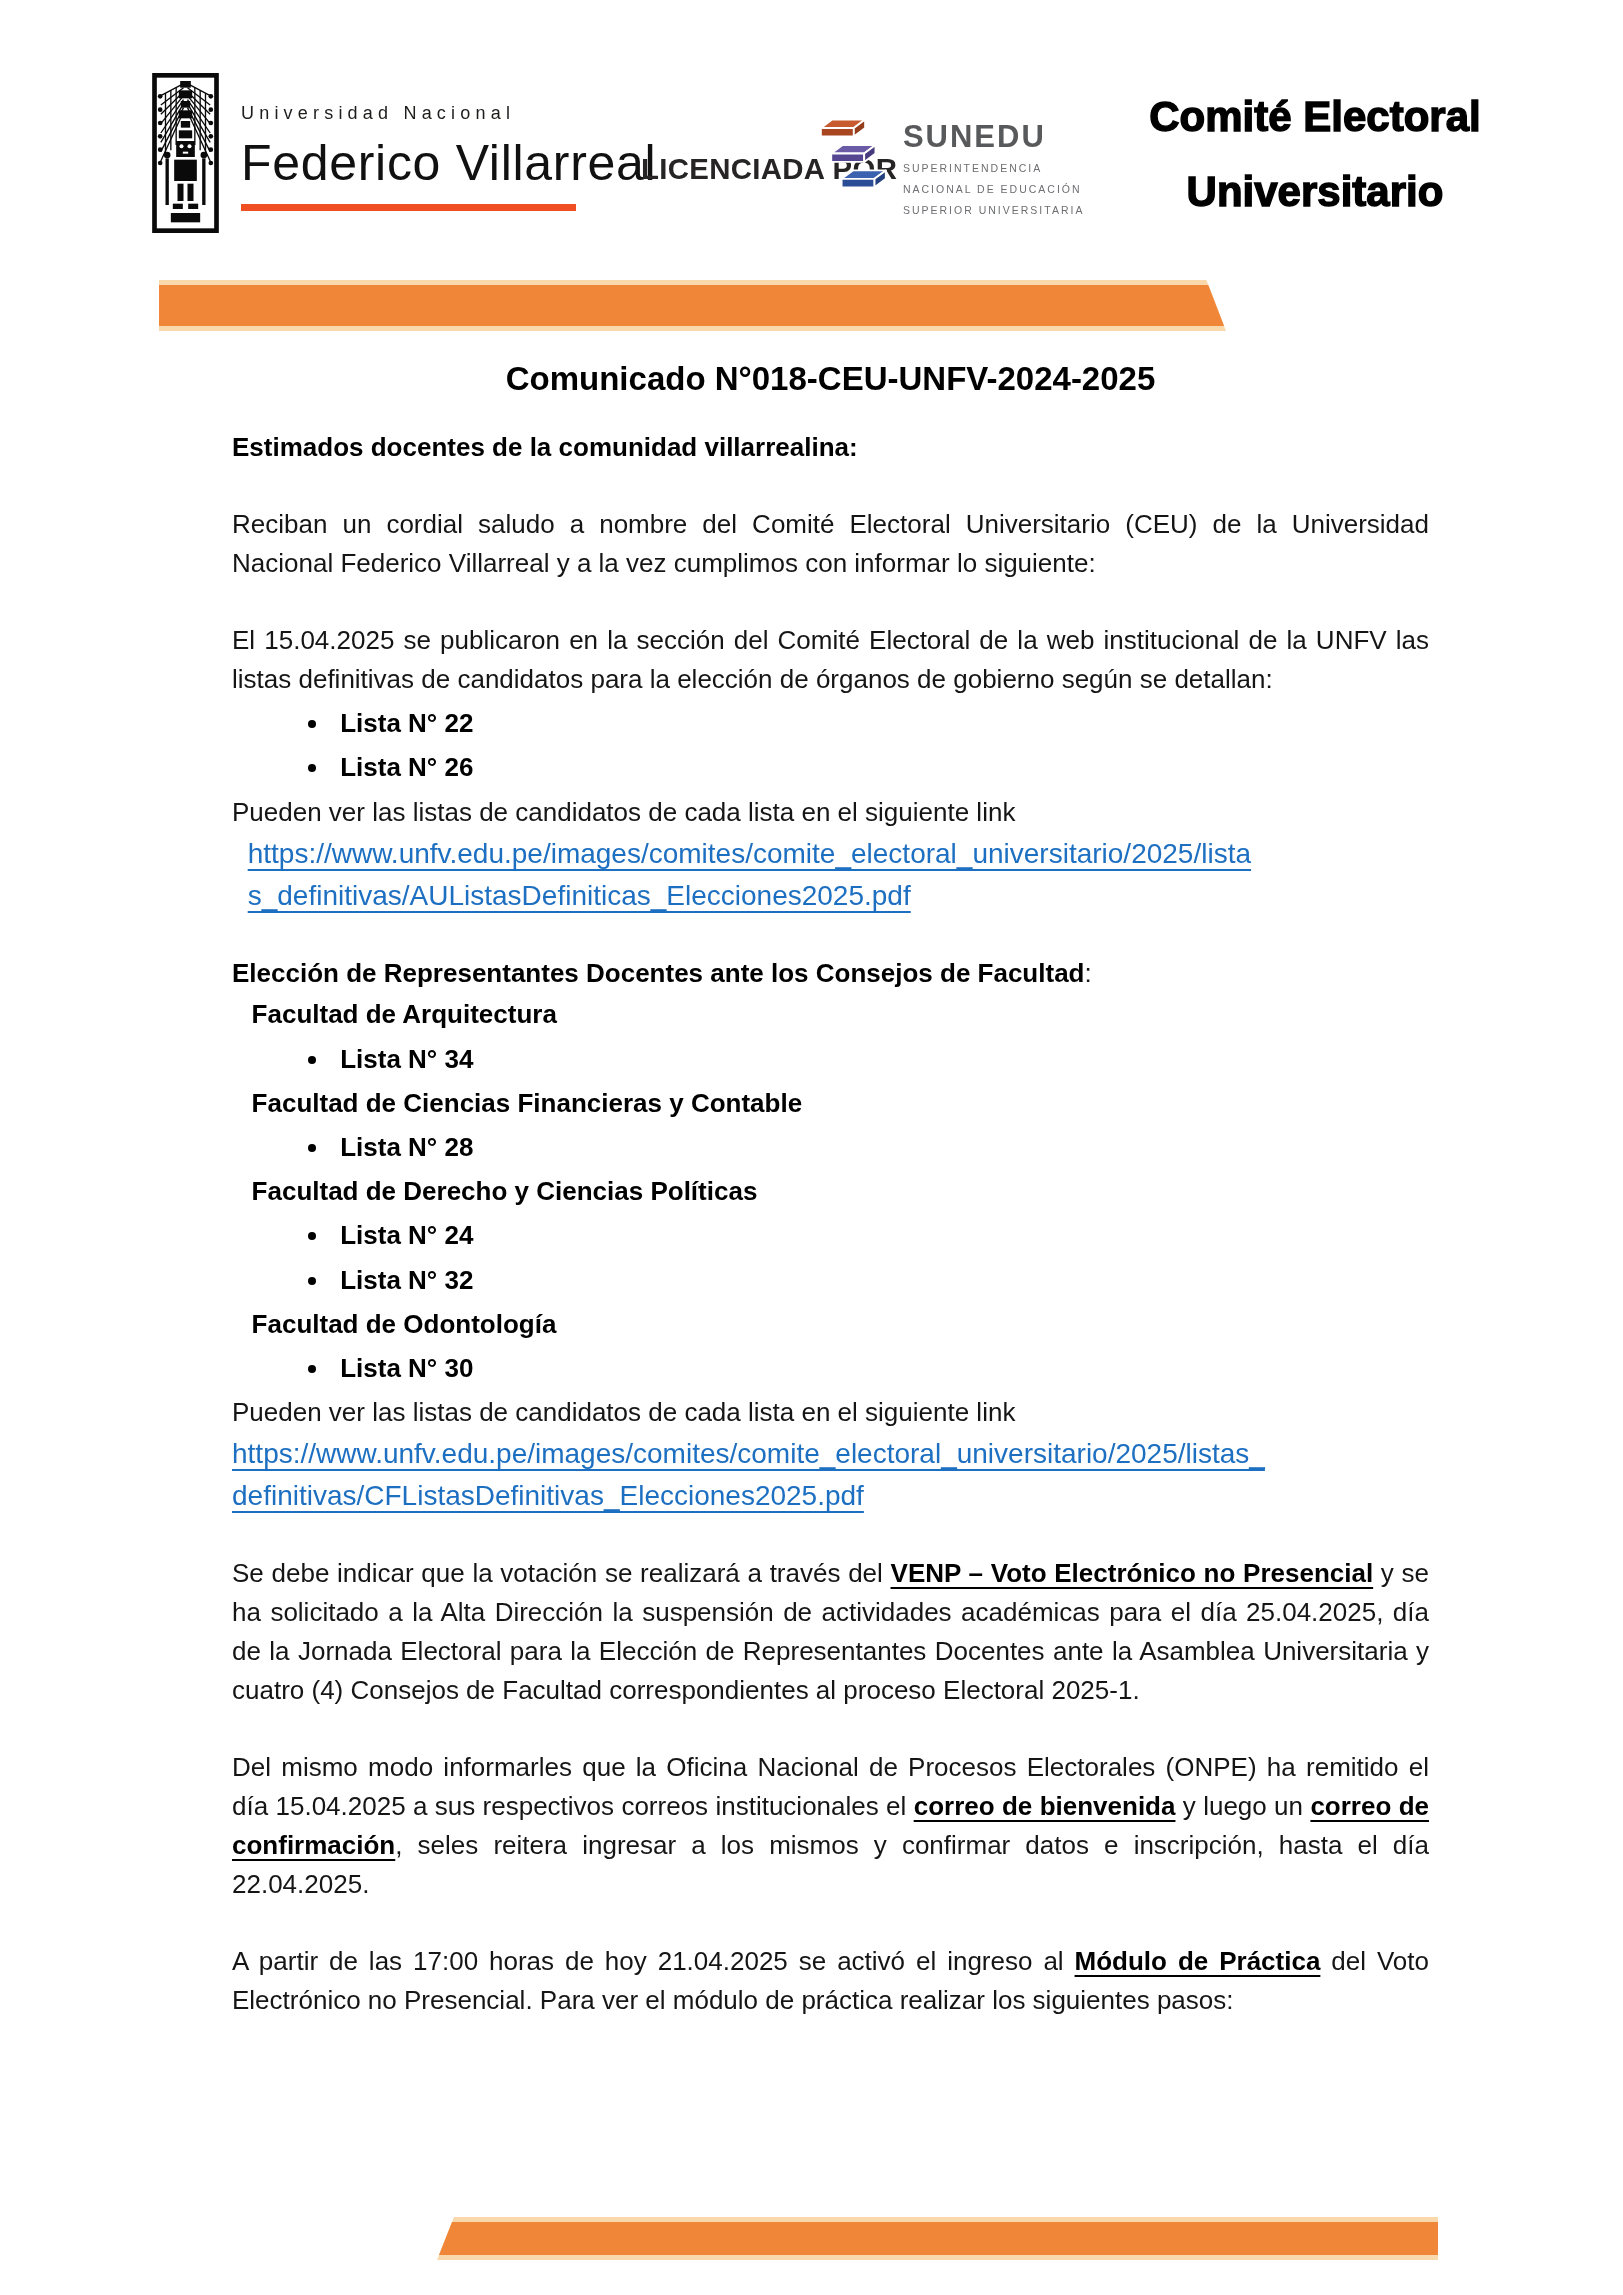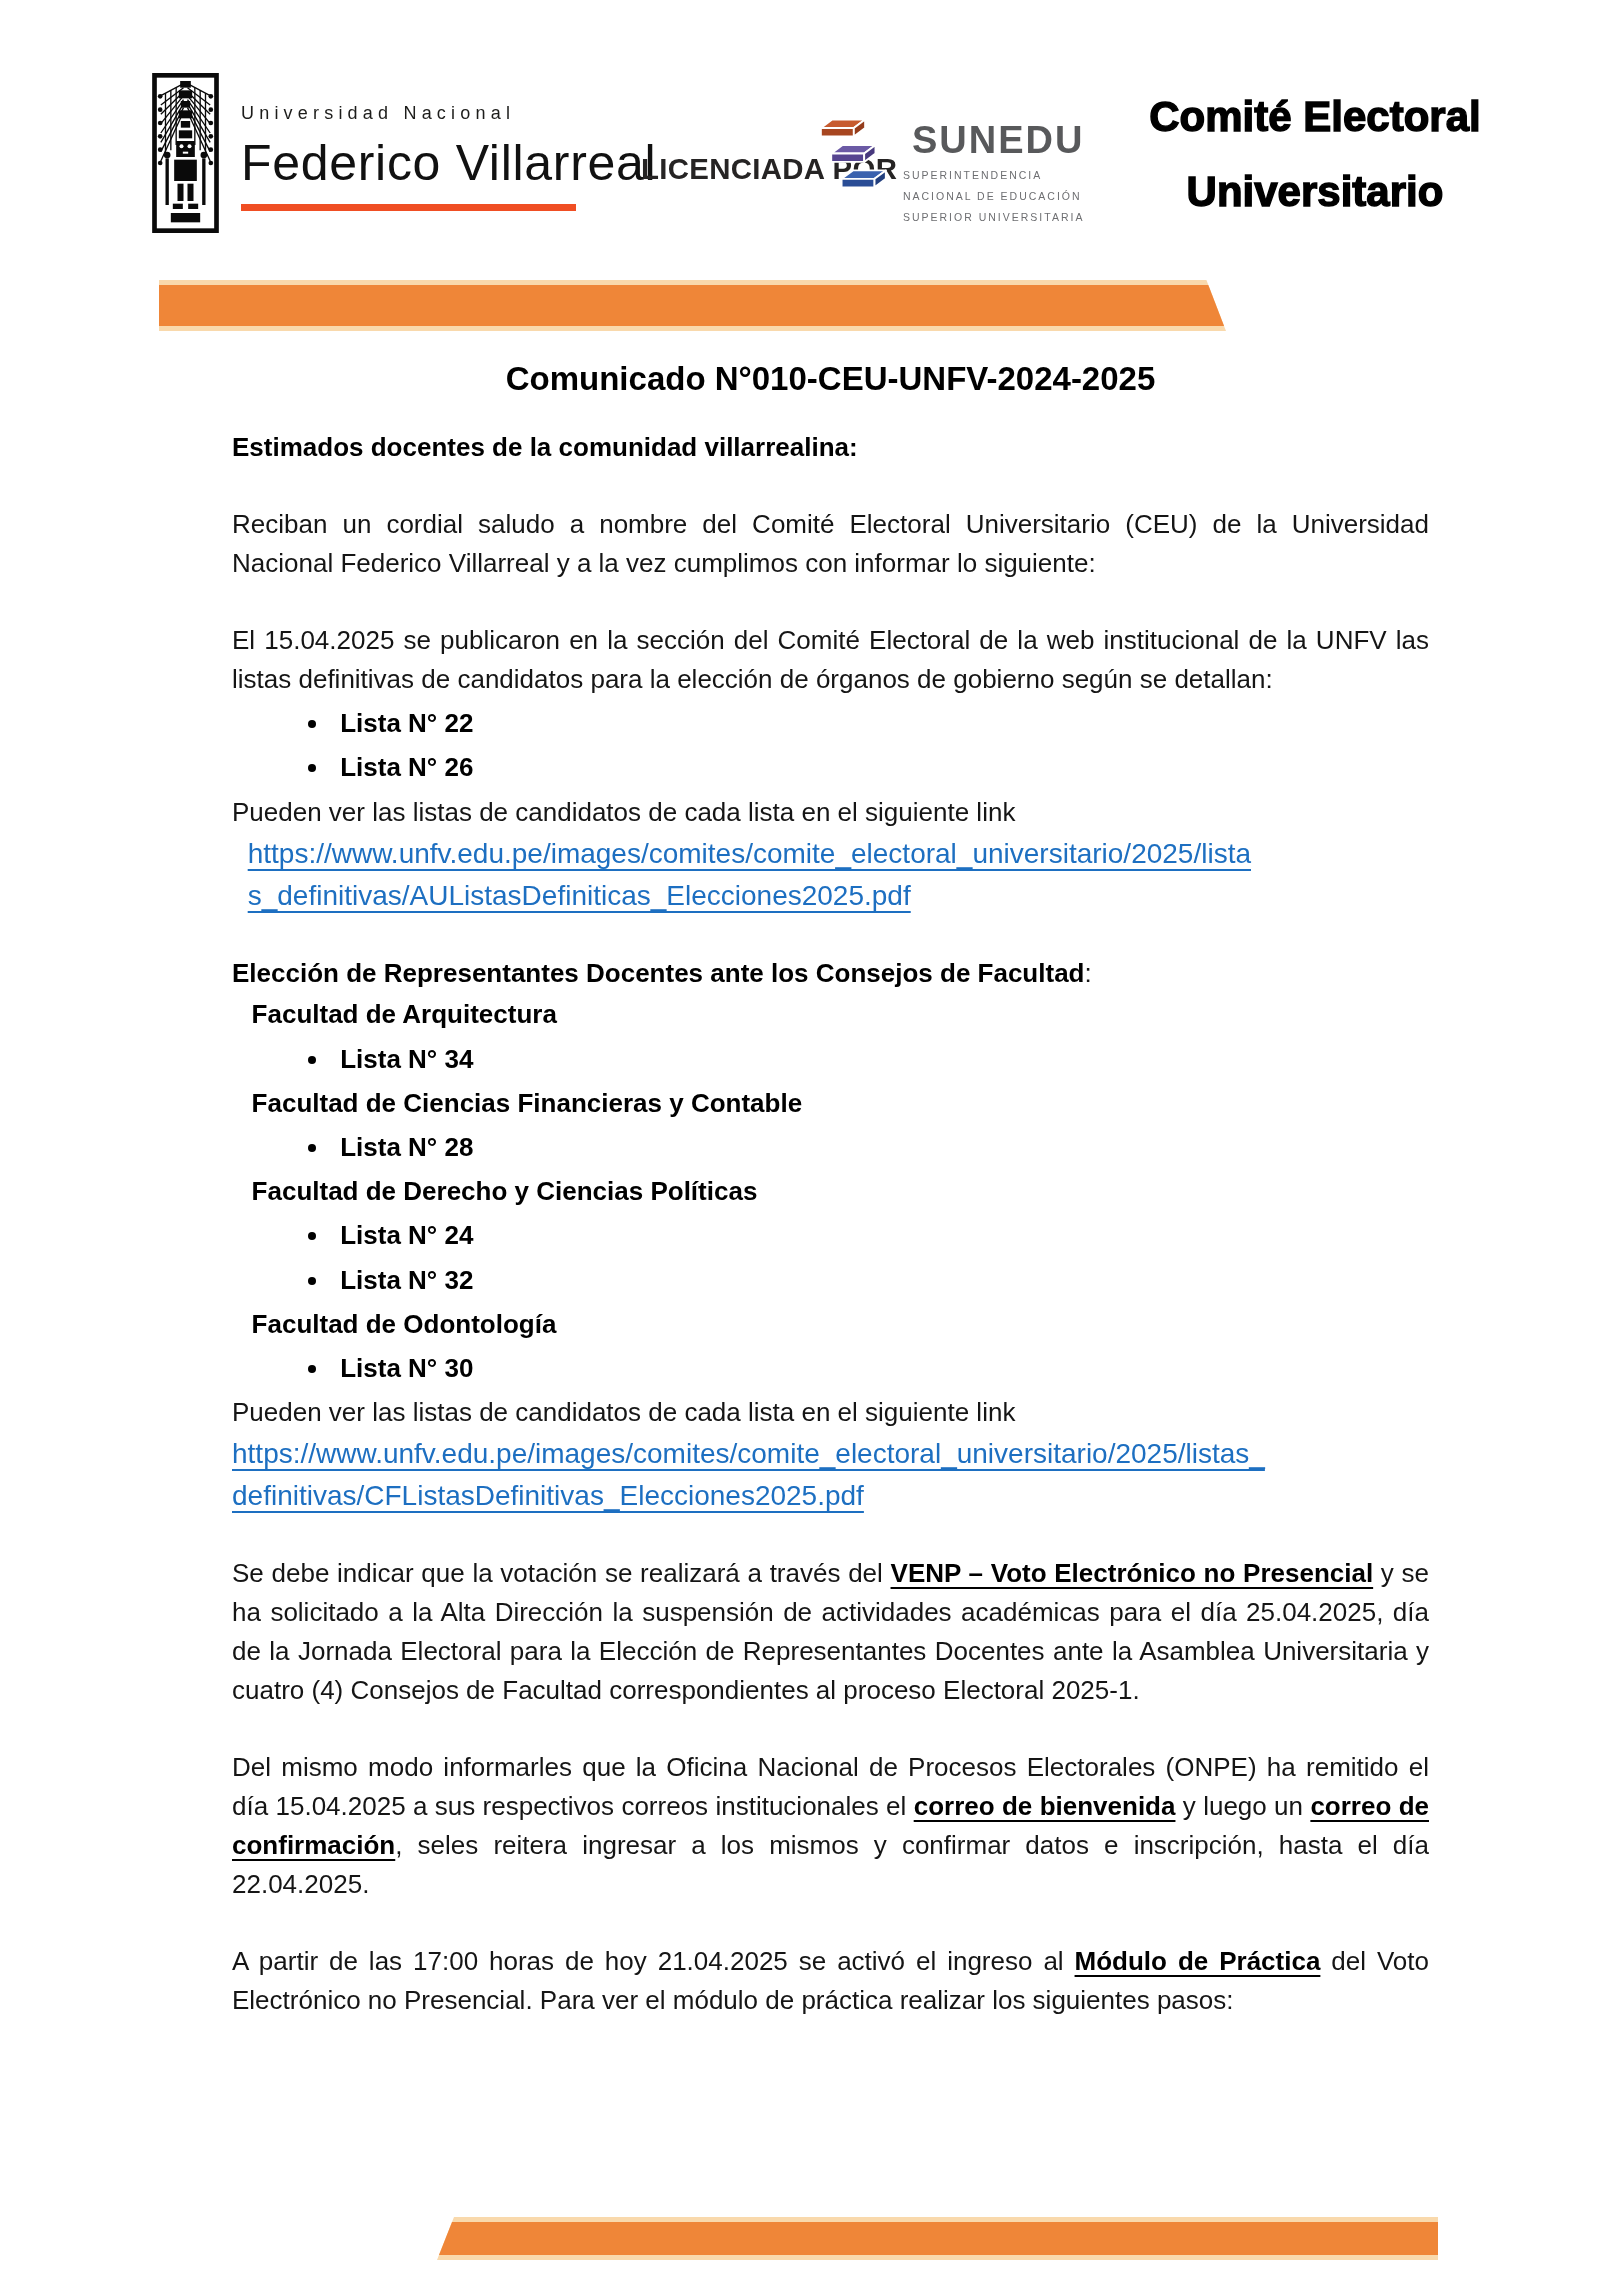--- a/index.html
+++ b/index.html
@@ -11,21 +11,21 @@
   
   .emblem { position:absolute; left:152px; top:73px; width:67px; height:160px; }
   .univ-block { position:absolute; left:241px; top:103px; }
   .univ-l1 { font-size:18px; letter-spacing:5.2px; color:#1d1d1b; }
   .univ-l2 { font-size:50px; font-weight:normal; color:#111; margin-top:10px; letter-spacing:0.7px; }
   .orange-rule { margin-top:11.8px; height:7.2px; width:335px; background:#F04E23; }
   .licensed { position:absolute; left:641px; top:152px; font-size:29.4px; font-weight:bold; color:#262424; letter-spacing:0.3px; }
   .sunedu { position:absolute; left:819px; top:110px; display:flex; align-items:flex-start; }
   .cubes { width:80px; height:85px; }
   .sunedu-text { margin-left:3.9px; margin-top:9.2px; }
-  .sunedu-word { font-size:38px; font-weight:bold; color:#58595B; letter-spacing:2px;text-align:right; }
+  .sunedu-word { font-size:31px; font-weight:bold; color:#58595B; letter-spacing:2px; }
   .sunedu-tag { font-size:10.5px; color:#6D6E71; letter-spacing:2px; margin-top:4.6px; line-height:16.4px; white-space:nowrap; }
   .committee { position:absolute; left:1132px; top:79px; width:366px; text-align:center;
     font-size:42px; font-weight:900; line-height:75px; color:#000;
     -webkit-text-stroke:1.4px #000; letter-spacing:0px; }
   
   .banner-top { position:absolute; top:280px; left:159px; width:1067px; height:51px;
     background:#F9D9AC; clip-path:polygon(0 0, calc(100% - 19.6px) 0, 100% 100%, 0 100%); }
   .banner-top .fill { position:absolute; top:5.2px; bottom:5.2px; left:0; right:0; background:#EF8638; }
   .banner-bottom { position:absolute; top:2217px; left:437px; width:1001px; height:43px;
     background:#F9D9AC; clip-path:polygon(17px 0, 100% 0, 100% 100%, 0 100%); }
@@ -138,21 +138,21 @@
   <div>Comité Electoral</div>
   <div>Universitario</div>
 </div>
 
 <div class="banner-top">
     <div class="fill"></div>
   </div>
 
 <main class="content">
 
-  <h1 class="doc-title">Comunicado N°010-CEU-UNFV-2024-2025</h1>
+  <h1 class="doc-title">Comunicado N°018-CEU-UNFV-2024-2025</h1>
 
   <p class="greet">Estimados docentes de la comunidad villarrealina:</p>
 
   <p class="para">Reciban un cordial saludo a nombre del Comité Electoral Universitario (CEU) de la Universidad Nacional Federico Villarreal y a la vez cumplimos con informar lo siguiente:</p>
 
   <p class="para-tight">El 15.04.2025 se publicaron en la sección del Comité Electoral de la web institucional de la UNFV las listas definitivas de candidatos para la elección de órganos de gobierno según se detallan:</p>
 
   <ul class="listas">
     <li>Lista N° 22</li>
     <li>Lista N° 26</li>

